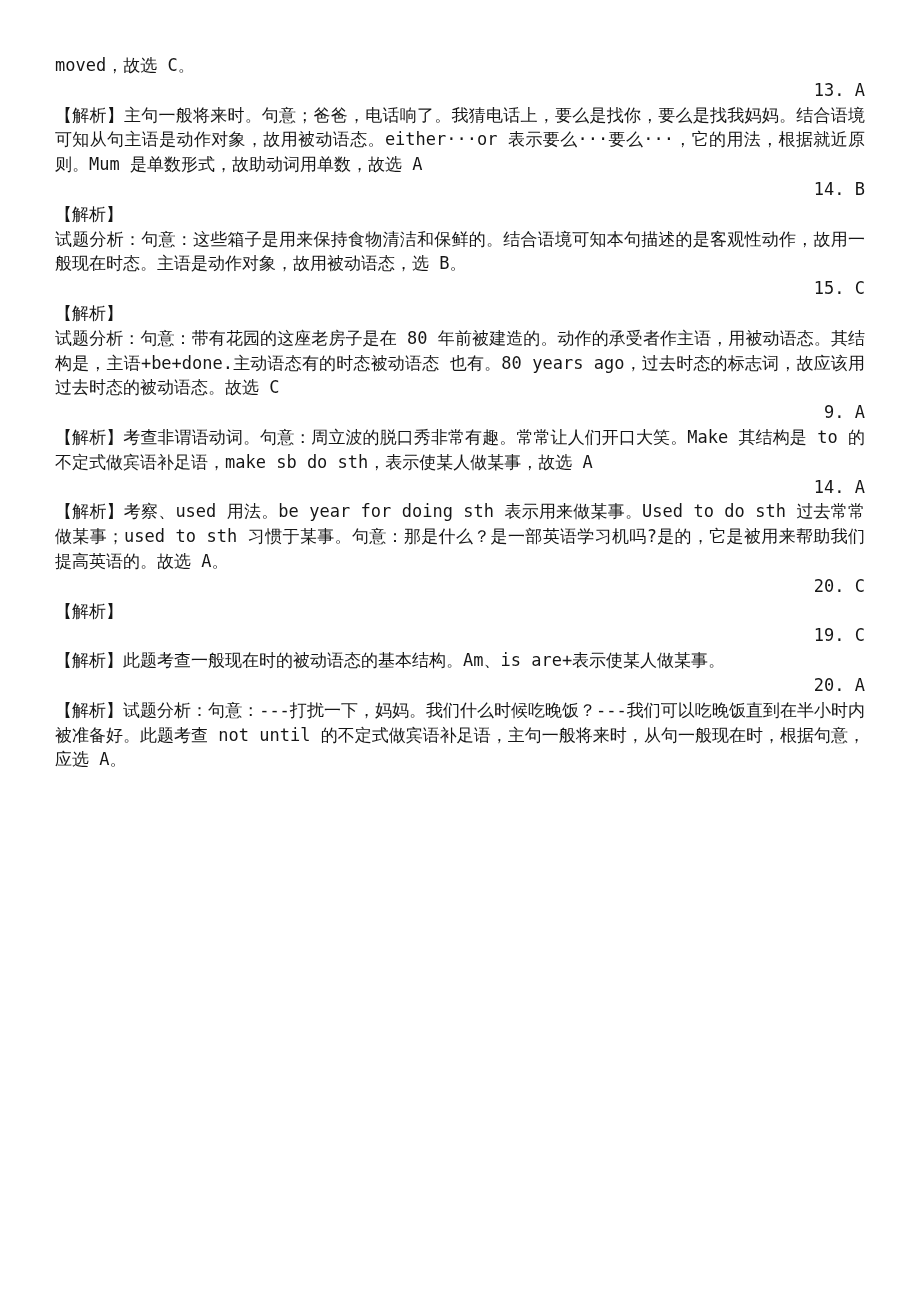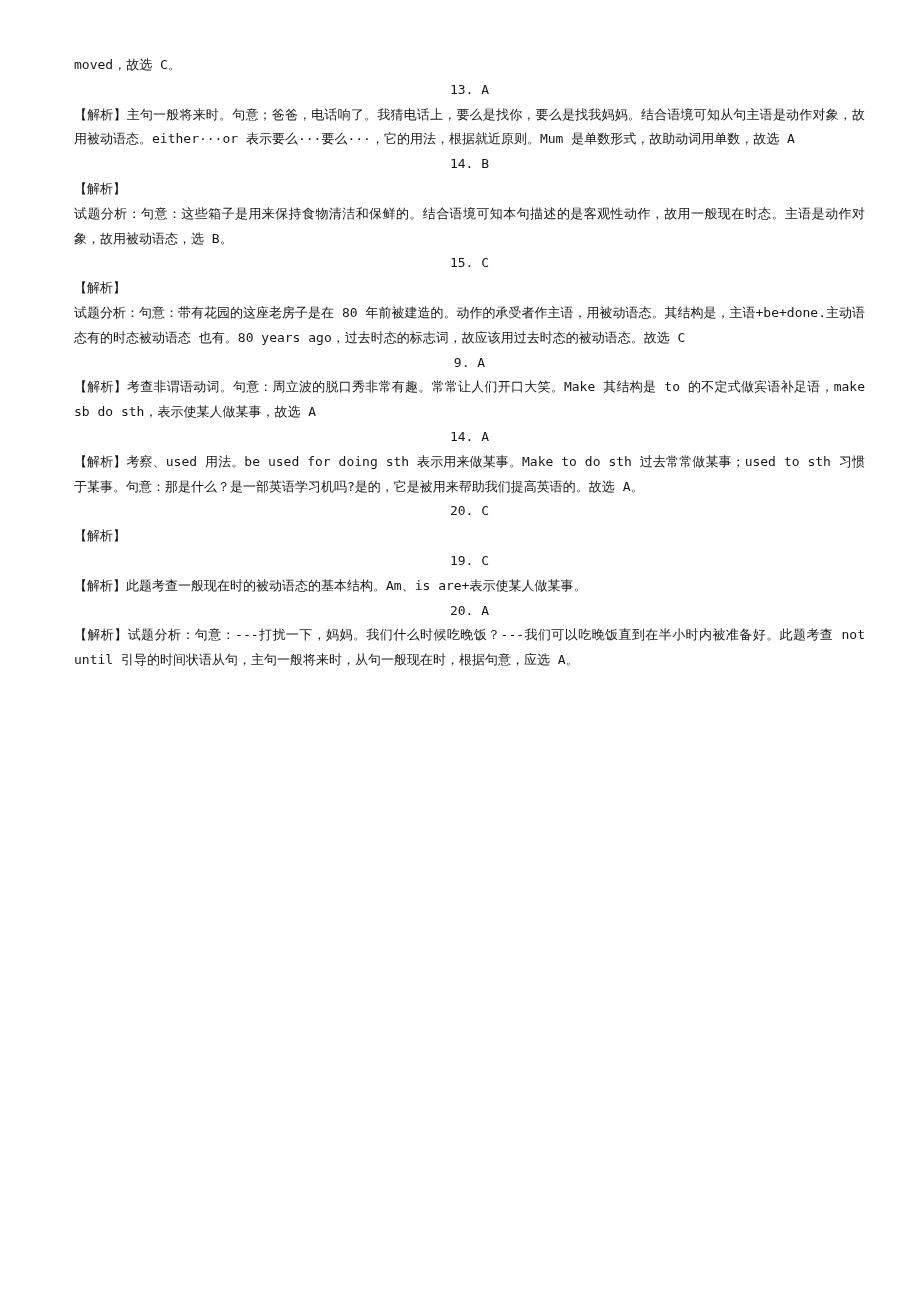--- a/index.html
+++ b/index.html
@@ -8,32 +8,32 @@
       width: 920px;
       height: 1302px;
       background: #ffffff;
       overflow: hidden;
     }
     .page {
       width: 920px;
       height: 1302px;
       background: #ffffff;
       color: #161616;
-      padding: 53px 55px 0 74px;
+      padding: 53px 55px 0 55px;
       font-family: "DejaVu Sans Mono", "Liberation Mono", monospace;
-      font-size: 13px;
+      font-size: 17px;
       line-height: 24.8px;
       font-weight: 400;
     }
     .line { text-align: left; }
     .par {
       text-align: justify;
       text-justify: inter-character;
     }
-    [data-name="answer-head"] { text-align: center; }
+    [data-name="answer-head"] { text-align: right; }
   </style>
 </head>
 <body>
 
 <div class="page" data-name="document-page">
   <div class="line" data-name="continuation-line">moved，故选 C。</div>
   <div id="answer-items" data-name="answer-items">
       <div data-name="answer-item">
         <div class="line" data-name="answer-head"><span data-name="question-number">13.</span> <span data-name="answer-letter">A</span></div>
         <div class="par" data-name="explanation-paragraph">【解析】主句一般将来时。句意；爸爸，电话响了。我猜电话上，要么是找你，要么是找我妈妈。结合语境可知从句主语是动作对象，故用被动语态。either···or 表示要么···要么···，它的用法，根据就近原则。Mum 是单数形式，故助动词用单数，故选 A</div>
@@ -47,28 +47,28 @@
         <div class="line" data-name="answer-head"><span data-name="question-number">15.</span> <span data-name="answer-letter">C</span></div>
         <div class="par" data-name="explanation-paragraph">【解析】</div>
         <div class="par" data-name="explanation-paragraph">试题分析：句意：带有花园的这座老房子是在 80 年前被建造的。动作的承受者作主语，用被动语态。其结构是，主语+be+done.主动语态有的时态被动语态 也有。80 years ago，过去时态的标志词，故应该用过去时态的被动语态。故选 C</div>
       </div>
       <div data-name="answer-item">
         <div class="line" data-name="answer-head"><span data-name="question-number">9.</span> <span data-name="answer-letter">A</span></div>
         <div class="par" data-name="explanation-paragraph">【解析】考查非谓语动词。句意：周立波的脱口秀非常有趣。常常让人们开口大笑。Make 其结构是 to 的不定式做宾语补足语，make sb do sth，表示使某人做某事，故选 A</div>
       </div>
       <div data-name="answer-item">
         <div class="line" data-name="answer-head"><span data-name="question-number">14.</span> <span data-name="answer-letter">A</span></div>
-        <div class="par" data-name="explanation-paragraph">【解析】考察、used 用法。be used for doing sth 表示用来做某事。Make to do sth 过去常常做某事；used to sth 习惯于某事。句意：那是什么？是一部英语学习机吗?是的，它是被用来帮助我们提高英语的。故选 A。</div>
+        <div class="par" data-name="explanation-paragraph">【解析】考察、used 用法。be year for doing sth 表示用来做某事。Used to do sth 过去常常做某事；used to sth 习惯于某事。句意：那是什么？是一部英语学习机吗?是的，它是被用来帮助我们提高英语的。故选 A。</div>
       </div>
       <div data-name="answer-item">
         <div class="line" data-name="answer-head"><span data-name="question-number">20.</span> <span data-name="answer-letter">C</span></div>
         <div class="par" data-name="explanation-paragraph">【解析】</div>
       </div>
       <div data-name="answer-item">
         <div class="line" data-name="answer-head"><span data-name="question-number">19.</span> <span data-name="answer-letter">C</span></div>
         <div class="par" data-name="explanation-paragraph">【解析】此题考查一般现在时的被动语态的基本结构。Am、is are+表示使某人做某事。</div>
       </div>
       <div data-name="answer-item">
         <div class="line" data-name="answer-head"><span data-name="question-number">20.</span> <span data-name="answer-letter">A</span></div>
-        <div class="par" data-name="explanation-paragraph">【解析】试题分析：句意：---打扰一下，妈妈。我们什么时候吃晚饭？---我们可以吃晚饭直到在半小时内被准备好。此题考查 not until 引导的时间状语从句，主句一般将来时，从句一般现在时，根据句意，应选 A。</div>
+        <div class="par" data-name="explanation-paragraph">【解析】试题分析：句意：---打扰一下，妈妈。我们什么时候吃晚饭？---我们可以吃晚饭直到在半小时内被准备好。此题考查 not until 的不定式做宾语补足语，主句一般将来时，从句一般现在时，根据句意，应选 A。</div>
       </div>
     </div>
 </div>
 
 </body></html>

